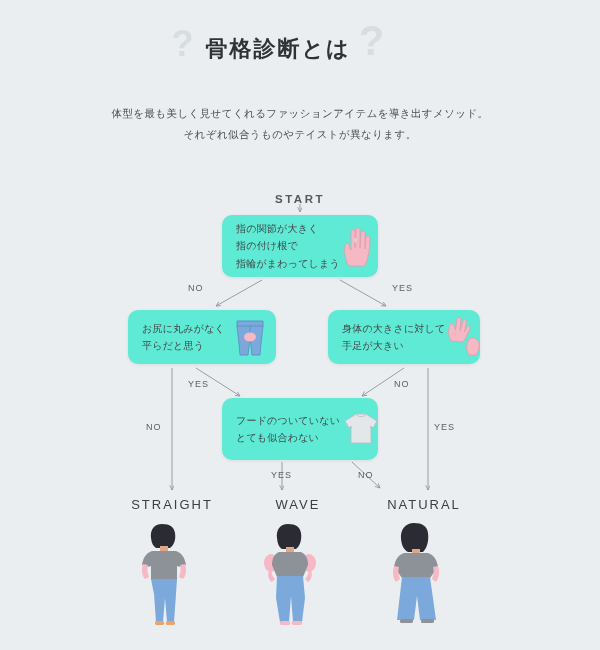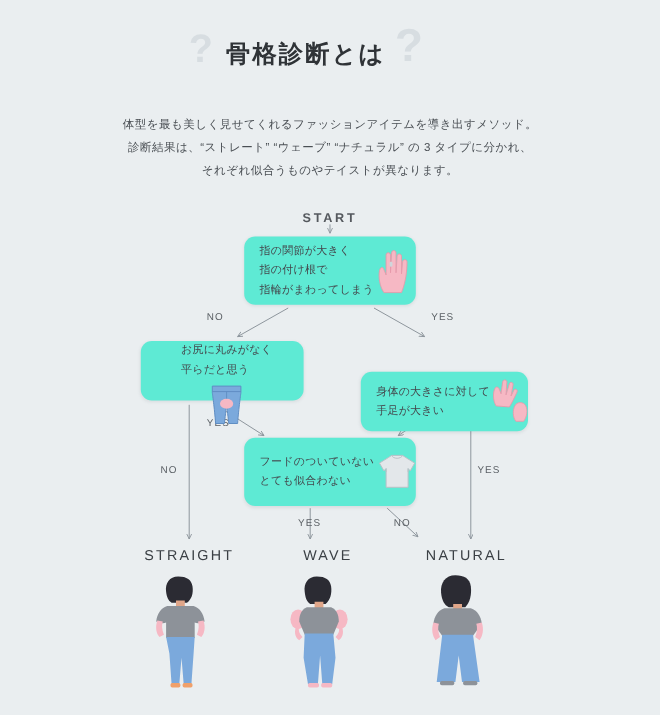--- a/index.html
+++ b/index.html
@@ -115,30 +115,28 @@
     padding: 0 8px 0 14px;
     justify-content: space-between;
   }
   #card-q2 {
     top: 310px;
     left: 128px;
     width: 148px;
     height: 54px;
     padding: 0 6px 0 14px;
     justify-content: space-between;
-    flex-direction: column;
   }
   #card-q3 {
     top: 310px;
     left: 328px;
     width: 152px;
     height: 54px;
     padding: 0 6px 0 14px;
     justify-content: space-between;
-    margin-top: 28px;
   }
   #card-q4 {
     top: 398px;
     left: 222px;
     width: 156px;
     height: 62px;
     padding: 0 6px 0 14px;
     justify-content: space-between;
   }
 
@@ -187,21 +185,20 @@
 <div class="title-wrap">
   <div class="title-inner">
     <span class="qmark left">?</span>
     <span class="title-main">骨格診断とは</span>
     <span class="qmark right">?</span>
   </div>
 </div>
 
 <div class="lead">
   <div>体型を最も美しく見せてくれるファッションアイテムを導き出すメソッド。</div>
-  <div>診断結果は、“ストレート” “ウェーブ” “ナチュラル” の 3 タイプに分かれ、</div>
   <div>それぞれ似合うものやテイストが異なります。</div>
 </div>
 
 <div class="flow-label start-label">START</div>
 
 <svg class="arrow-layer" viewBox="0 0 600 650">
   <defs>
     <marker id="ah" markerWidth="7" markerHeight="7" refX="5.4" refY="2.6" orient="auto">
       <path d="M0,0 L5.4,2.6 L0,5.2" fill="none" stroke="#8d959c" stroke-width="0.9"></path>
     </marker>

